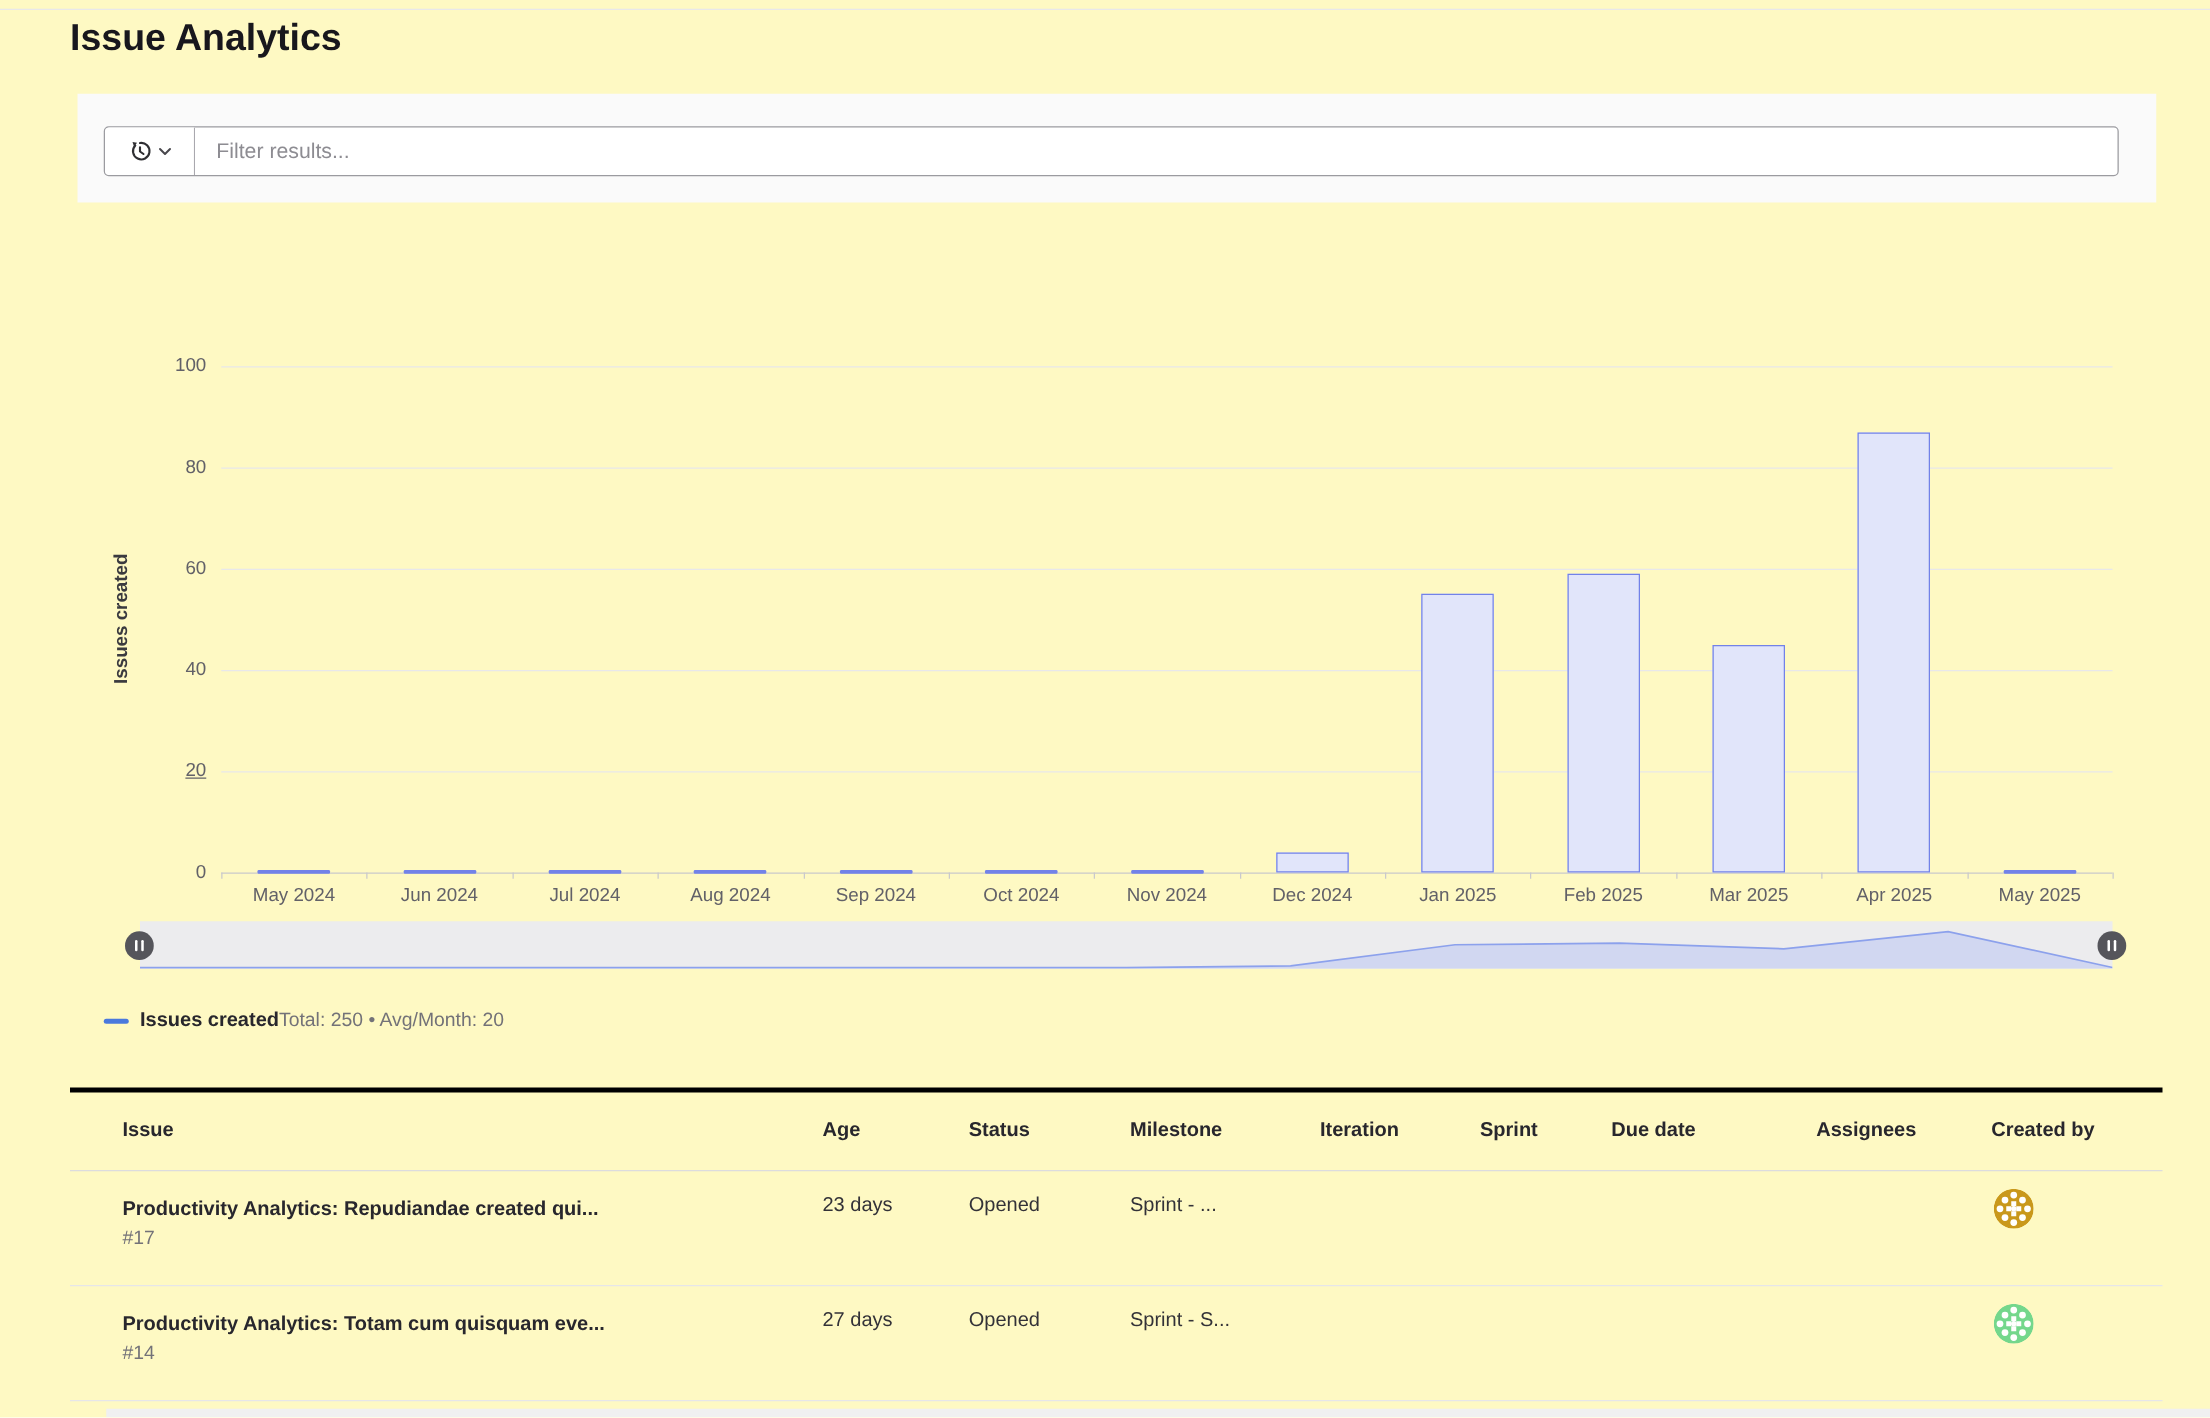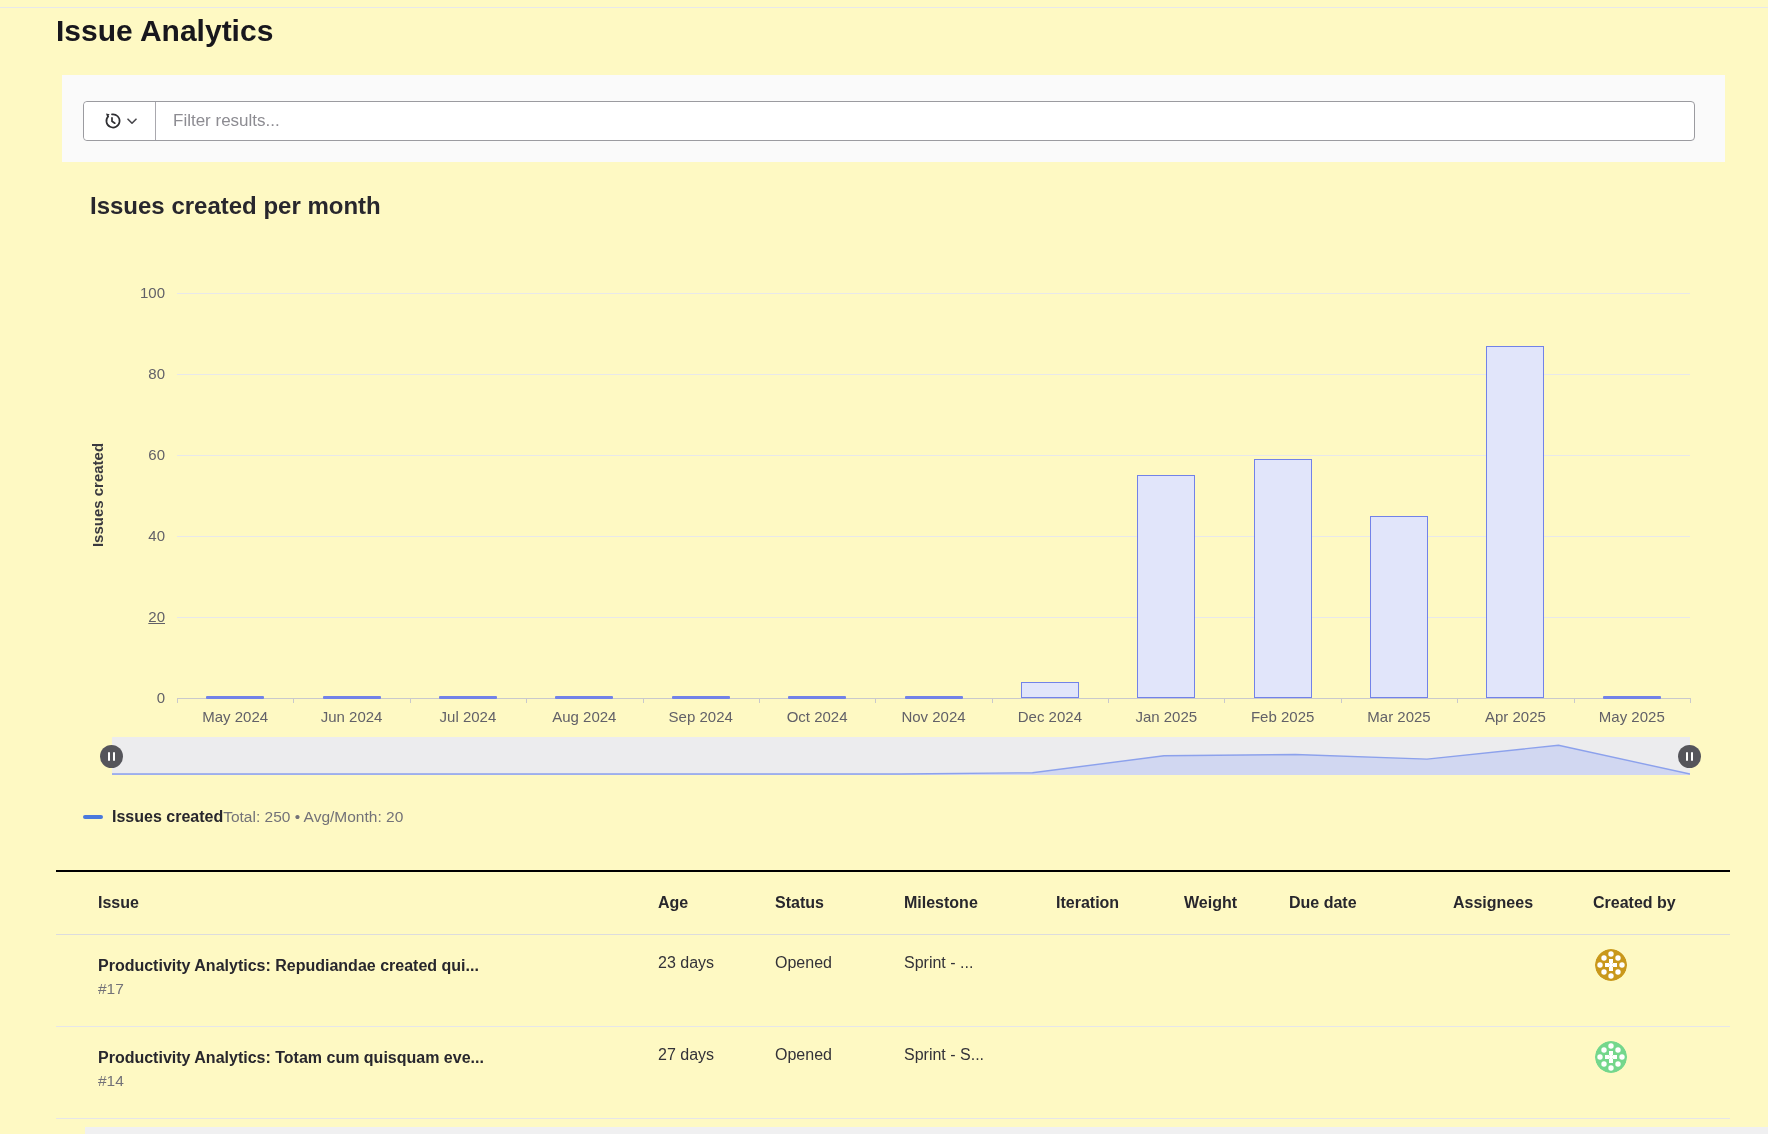--- a/index.html
+++ b/index.html
@@ -41,21 +41,21 @@
 
   
   .legend{position:absolute;left:83px;top:808px;display:flex;align-items:center;}
   .legend-dash{width:20px;height:4px;border-radius:2px;margin-right:9px;}
   .legend-label{font-size:16px;font-weight:700;color:#28272d;}
   .legend-summary{font-size:15.5px;color:#737278;}
 
   
   .issues-table{position:absolute;left:56px;top:870px;width:1674px;}
   .t-row{display:grid;grid-template-columns:602px 117px 129px 152px 128px 105px 164px 140px 1fr;}
-  .t-header{border-top:2px solid #000000;border-bottom:1px solid #dcdcde;height:62px;align-items:center;}
+  .t-header{border-top:4px solid #000000;border-bottom:1px solid #dcdcde;height:62px;align-items:center;}
   .t-header .t-cell{font-weight:700;font-size:16px;color:#28272d;}
   .t-cell{padding:0 10px 0 0;box-sizing:border-box;}
   .t-cell.first{padding-left:42px;}
   .t-data{border-bottom:1px solid #e6e6e9;min-height:91px;align-items:start;}
   .t-data .t-cell{padding-top:19px;font-size:16px;color:#333238;}
   .issue-title{font-size:16px;font-weight:700;color:#28272d;cursor:pointer;line-height:1.45;}
   .issue-id{font-size:15.5px;color:#737278;margin-top:3px;}
   .avatar{width:32px;height:32px;border-radius:50%;overflow:hidden;margin-left:2px;margin-top:-5px;cursor:pointer;}
   .bottom-strip{position:absolute;left:85px;top:1127px;width:1683px;height:7px;background:#f0f0f1;}
 </style>
@@ -80,21 +80,20 @@
         <span style="display:flex;">
           <svg width="10" height="7" viewBox="0 0 10 7" fill="none">
             <path d="M1 1.2 L5 5.2 L9 1.2" stroke="#48474c" stroke-width="1.6" stroke-linecap="round" stroke-linejoin="round"></path>
           </svg>
         </span>
       </button>
       <input class="filter-input" type="text" placeholder="Filter results..." style="">
     </div>
   </div>
 
-  <h2 class="chart-title">Issues created per month</h2>
   <div class="y-axis-title">Issues created</div>
 
   <div class="plot" id="plot">
       <div class="gridline zero" style="top: 405px;"></div>
       <div class="ytick-label" style="left: -72px; top: 396px;">0</div>
       <div class="gridline" style="top: 324px;"></div>
       <div class="ytick-label" style="left: -72px; top: 315px; text-decoration: underline;">20</div>
       <div class="gridline" style="top: 243px;"></div>
       <div class="ytick-label" style="left: -72px; top: 234px;">40</div>
       <div class="gridline" style="top: 162px;"></div>
@@ -167,21 +166,21 @@
     <span class="legend-summary">Total: 250 • Avg/Month: 20</span>
   </div>
 
   <div class="issues-table" id="issues-table">
     <div class="t-row t-header" id="t-header">
         <div class="t-cell first">Issue</div>
         <div class="t-cell">Age</div>
         <div class="t-cell">Status</div>
         <div class="t-cell">Milestone</div>
         <div class="t-cell">Iteration</div>
-        <div class="t-cell">Weight</div>
+        <div class="t-cell">Sprint</div>
         <div class="t-cell">Due date</div>
         <div class="t-cell">Assignees</div>
         <div class="t-cell">Created by</div>
       </div>
   <div class="t-row t-data">
         <div class="t-cell first">
           <div class="issue-title">Productivity Analytics: Repudiandae created qui...</div>
           <div class="issue-id">#17</div>
         </div>
         <div class="t-cell">23 days</div>

